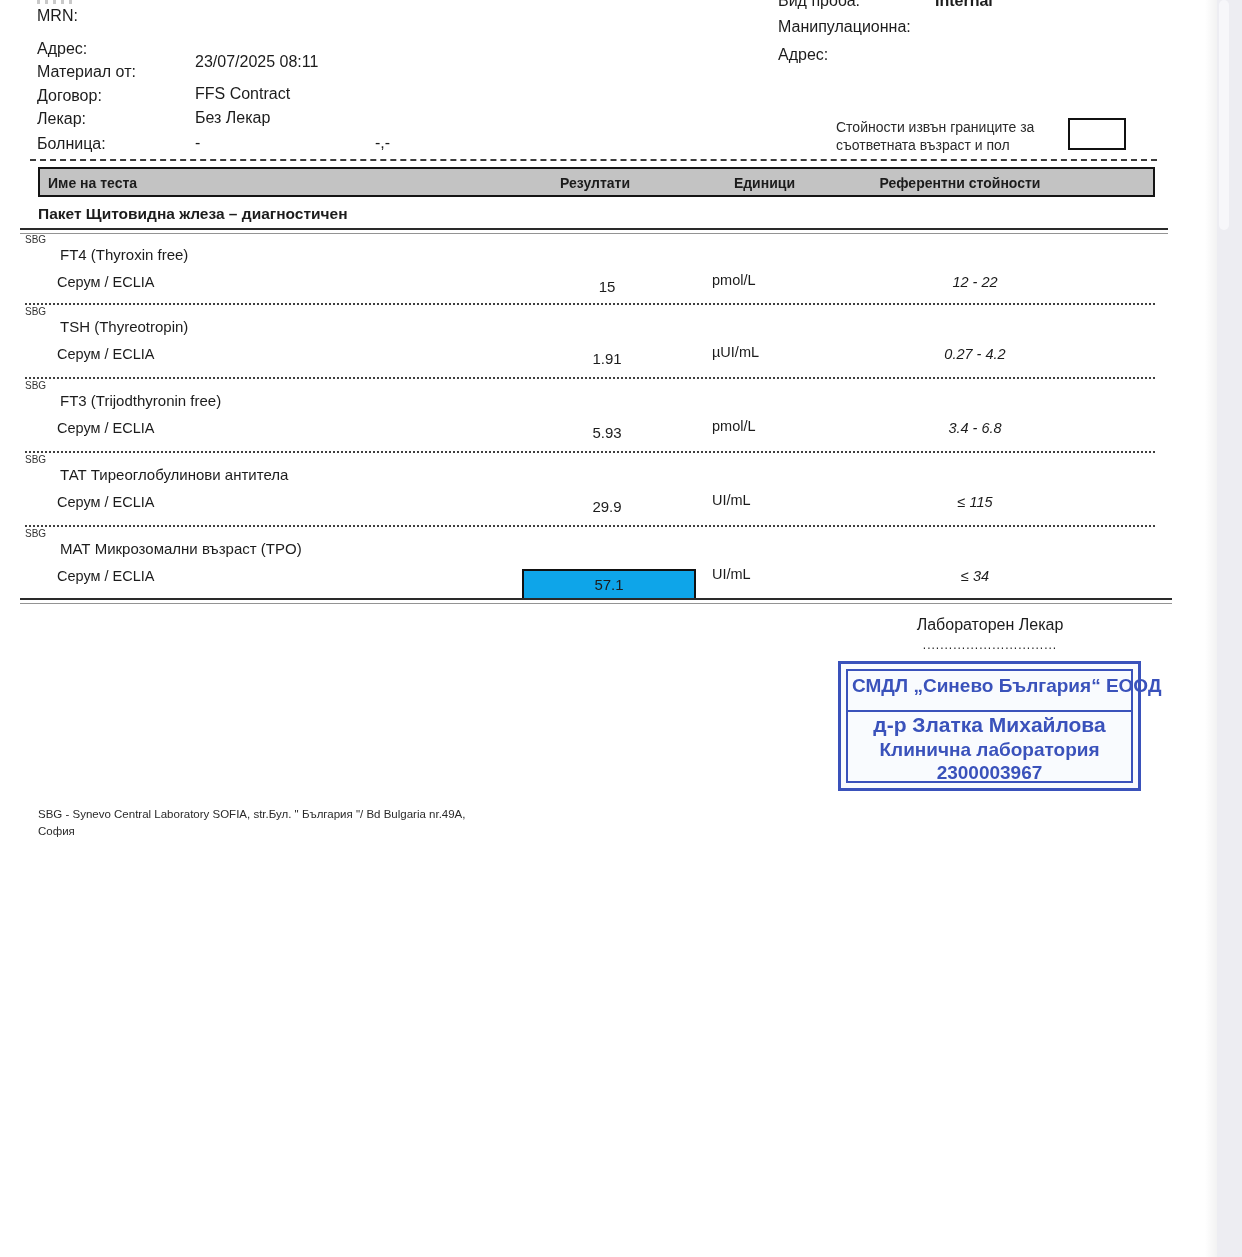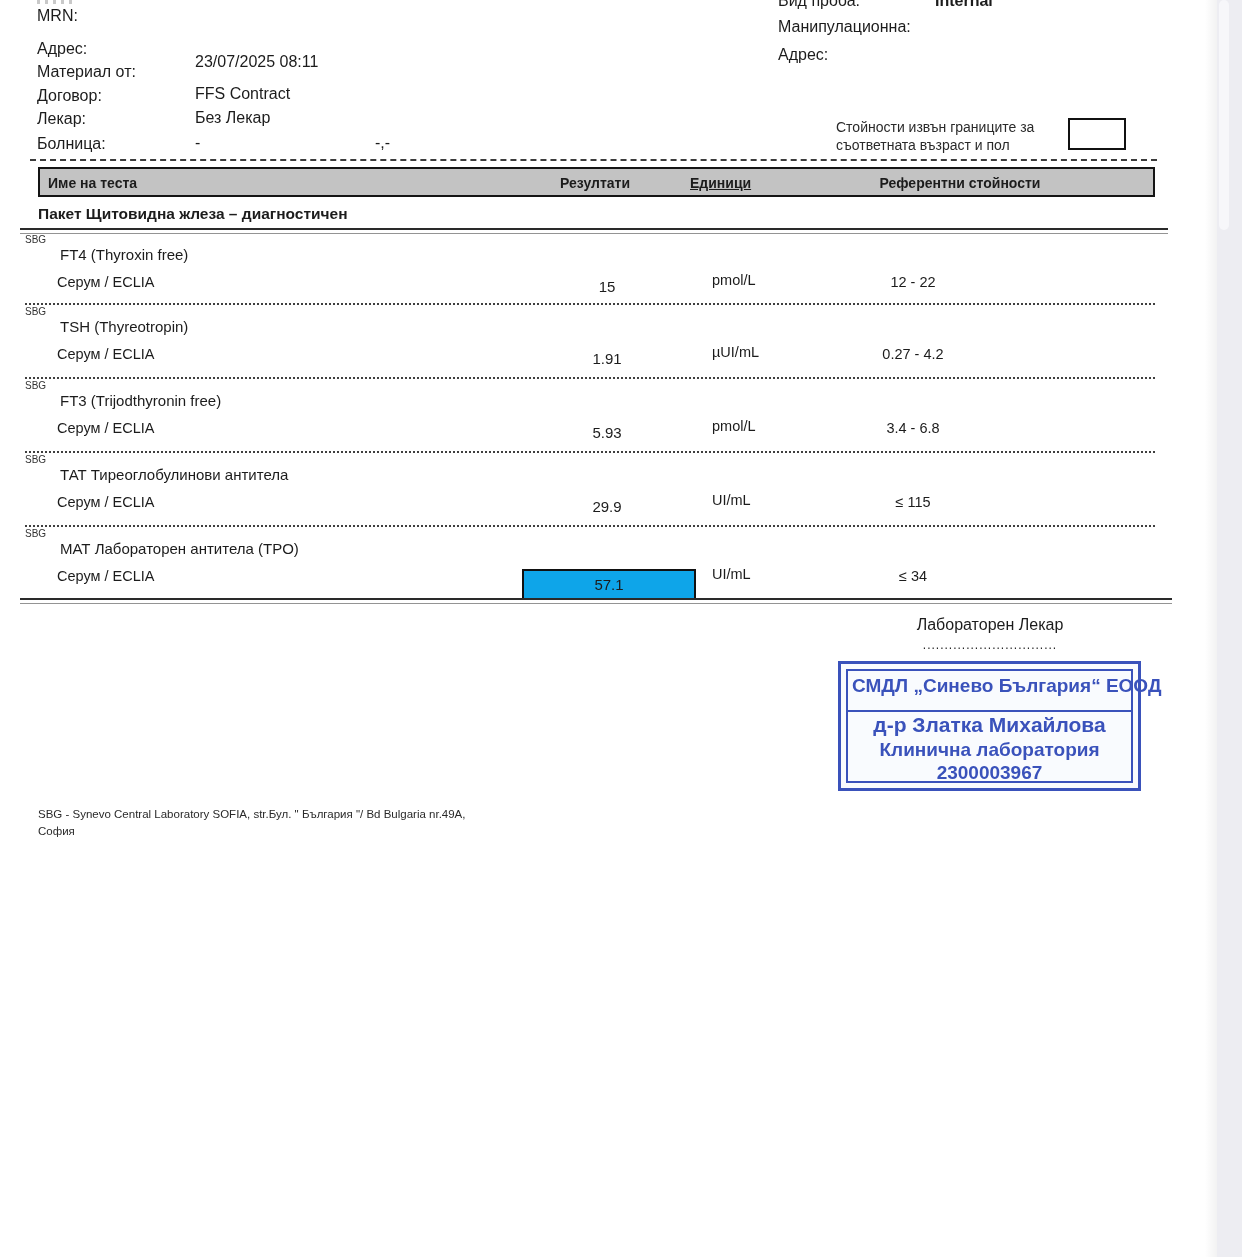--- a/index.html
+++ b/index.html
@@ -41,21 +41,21 @@
   .tbody{position:absolute;left:25px;top:233px;width:1130px;}
   .row{position:relative;height:72px;border-bottom:2px dotted #3f3f3f;}
   .row:nth-child(1){height:70px;}
   .row:nth-child(5){height:79px;border-bottom:none;}
   .row .lab{position:absolute;left:0;top:1px;font-size:10px;color:#333;}
   .row .name{position:absolute;left:35px;top:13px;font-size:15px;}
   .row .method{position:absolute;left:32px;top:41px;font-size:14.5px;}
   .row .result{position:absolute;left:497px;top:45px;width:170px;text-align:center;font-size:15px;}
   .row .result.boxed{top:42px;height:27px;border:2px solid #111;display:flex;align-items:center;justify-content:center;background:#0ea5e9;}
   .row .unit{position:absolute;left:687px;top:39px;font-size:14.5px;}
-  .row .ref{position:absolute;left:763px;top:41px;width:250px;text-align:center;font-size:14.5px;}
+  .row .ref{position:absolute;left:825px;top:41px;width:250px;text-align:center;font-size:14.5px;font-style:italic;}
 
   .sig-title{font-size:16px;text-align:center;}
   .sig-dots{font-size:12px;letter-spacing:1px;text-align:center;color:#222;white-space:nowrap;}
 
   .stamp{
     box-sizing:border-box;border:3px solid #3a52bb;background:rgba(244,247,253,0.55);
     padding:5px;color:#3a52bb;
   }
   .stamp-inner{box-sizing:border-box;border:2px solid #3a52bb;height:100%;display:flex;flex-direction:column;}
   .stamp-org{border-bottom:2px solid #3a52bb;text-align:center;font-weight:bold;font-size:19px;padding:4px 4px 13px;white-space:nowrap;}
@@ -95,21 +95,21 @@
     <div>Стойности извън границите за</div>
     <div>съответната възраст и пол</div>
   </div>
   <div class="abs legend-box" style="left:1068px;top:118px;width:54px;height:28px;"></div>
 
   <div class="abs dash-line" style="left:30px;top:159px;width:1127px;"></div>
 
   <div class="abs thead" style="left:38px;top:167px;width:1117px;height:30px;">
     <span style="left:8px;">Име на теста</span>
     <span style="left:500px;width:110px;text-align:center;">Резултати</span>
-    <span style="left:650px;width:105px;text-align:left;text-decoration:underline;">Единици</span>
+    <span style="left:650px;width:105px;text-align:right;">Единици</span>
     <span style="left:790px;width:260px;text-align:center;">Референтни стойности</span>
   </div>
 
   <div class="abs section-title" style="left:38px;top:205px;">Пакет Щитовидна жлеза – диагностичен</div>
 
   <div class="abs rule-heavy" style="left:20px;top:228px;width:1148px;"></div>
 
   <div class="tbody" id="table-body">
     <div class="row">
       <span class="lab">SBG</span>
@@ -142,21 +142,21 @@
       <span class="lab">SBG</span>
       <span class="name">ТАТ Тиреоглобулинови антитела</span>
       <span class="method">Серум / ECLIA</span>
       <span class="result">29.9</span>
       <span class="unit">UI/mL</span>
       <span class="ref">≤ 115</span>
     </div>
 
     <div class="row">
       <span class="lab">SBG</span>
-      <span class="name">МАТ Лабораторен антитела (TPO)</span>
+      <span class="name">МАТ Микрозомални възраст (TPO)</span>
       <span class="method">Серум / ECLIA</span>
       <span class="result boxed">57.1</span>
       <span class="unit">UI/mL</span>
       <span class="ref">≤ 34</span>
     </div>
   </div>
 
   <div class="abs rule-heavy" style="left:20px;top:598px;width:1152px;"></div>
 
   <div class="abs sig-title" style="left:880px;top:616px;width:220px;">Лабораторен Лекар</div>

